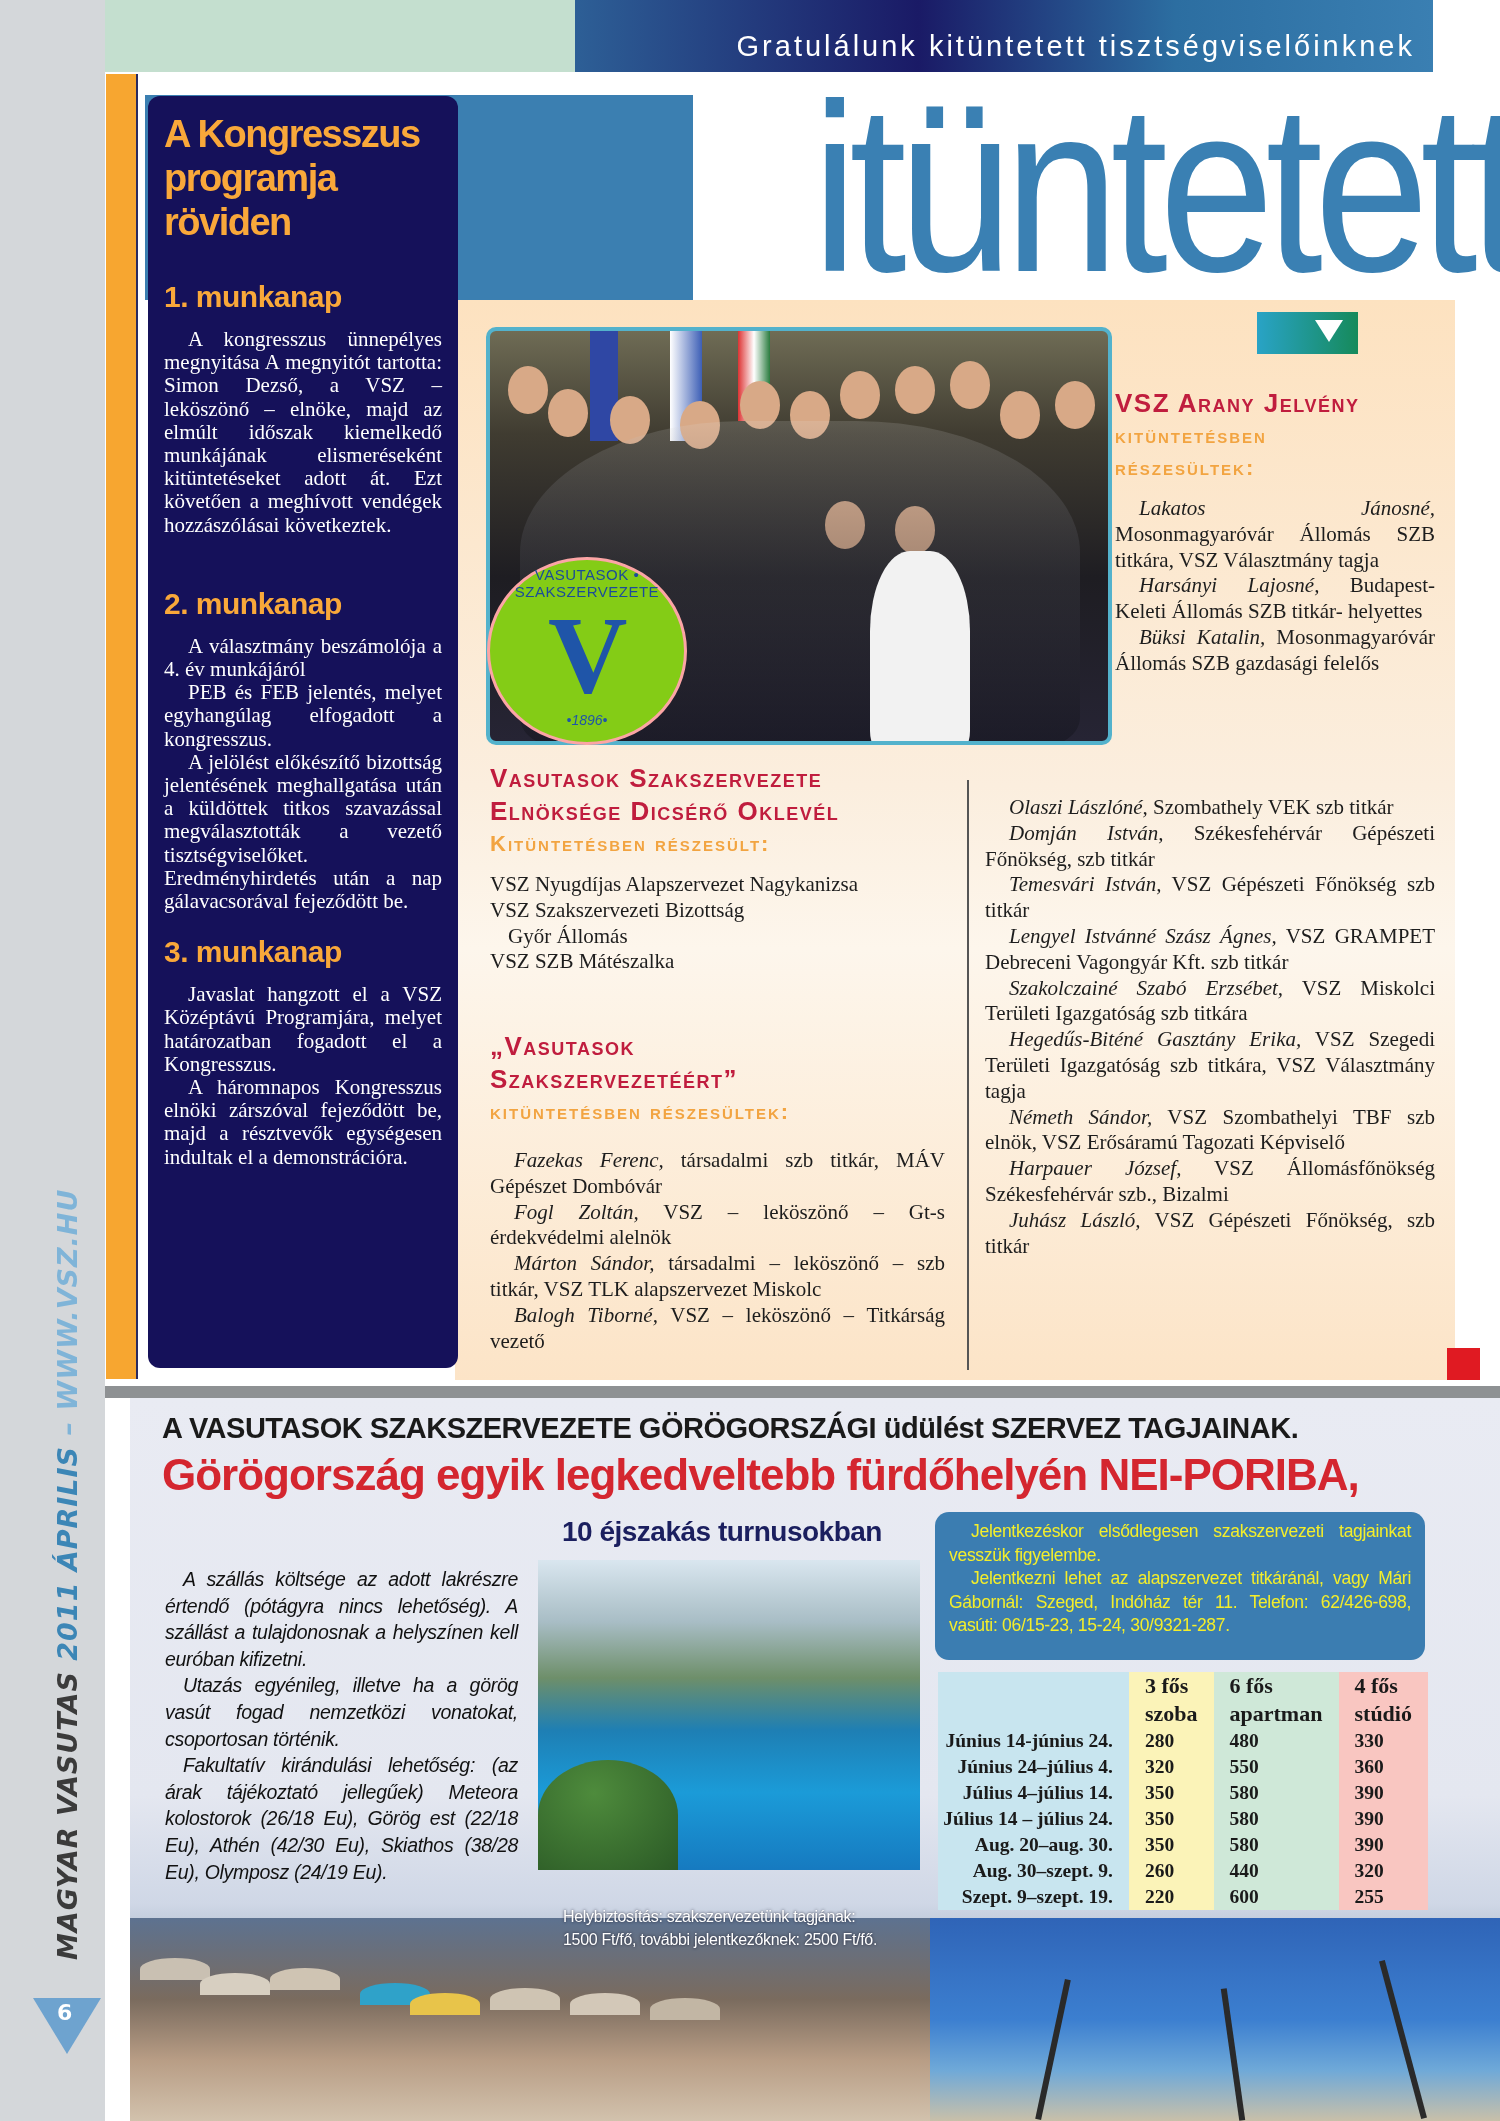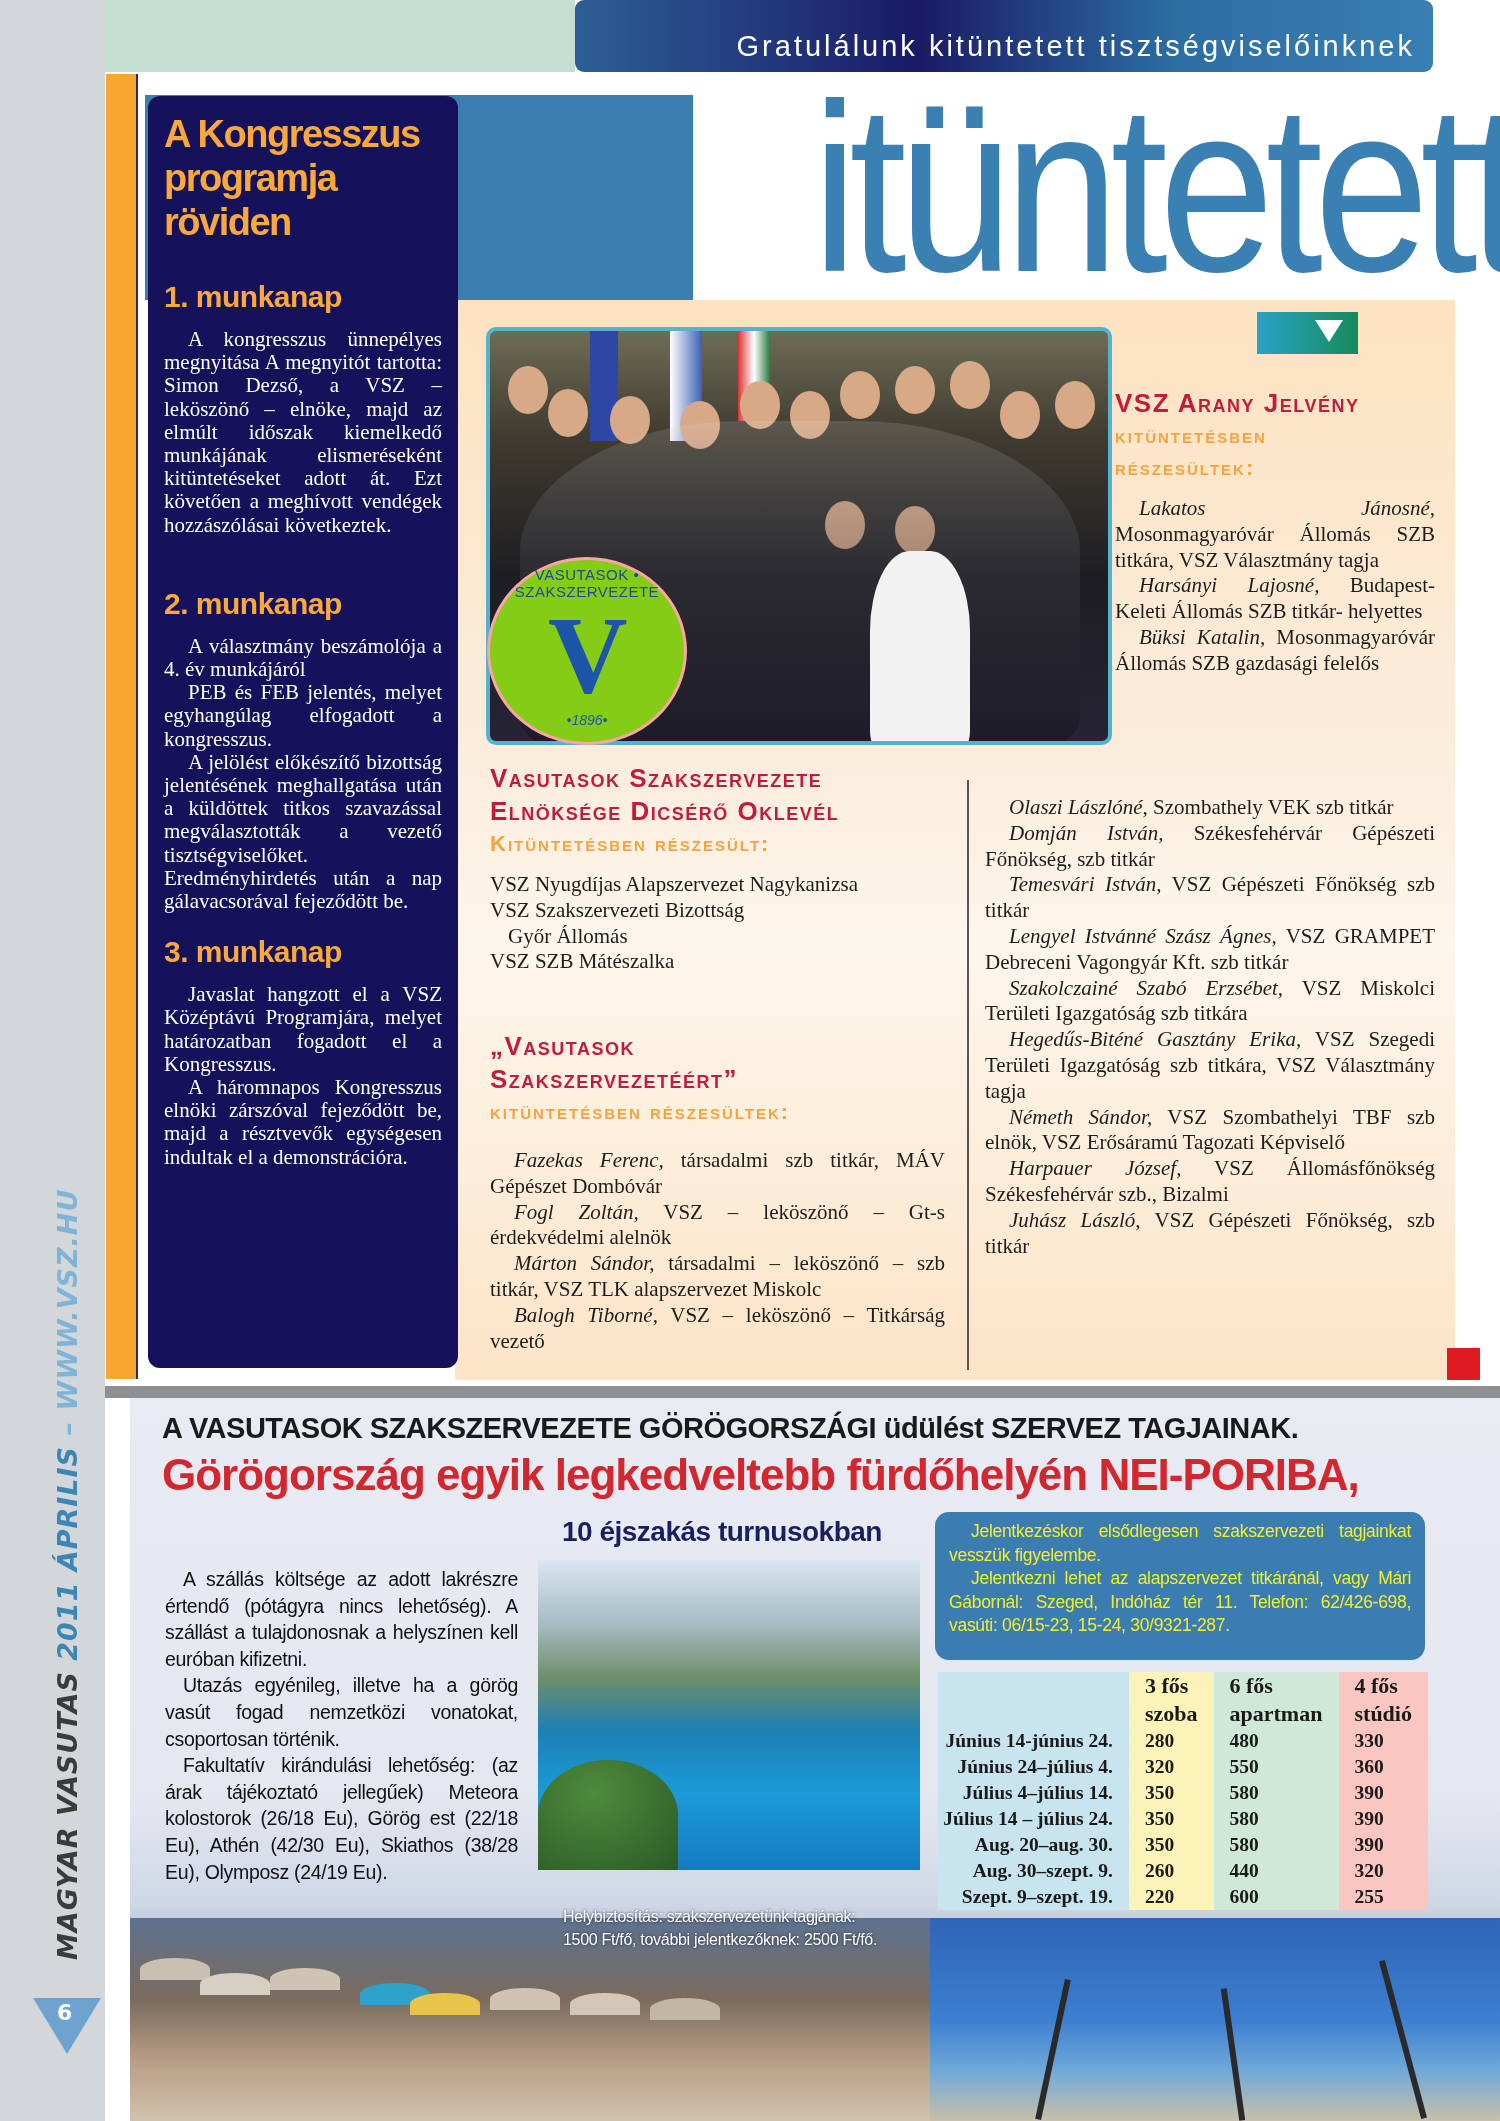--- a/index.html
+++ b/index.html
@@ -9,21 +9,21 @@
   .margin-strip { position: absolute; left: 0; top: 0; width: 105px; height: 2121px; background: #d4d7da; }
   .margin-vertical { position: absolute; left: 52px; top: 1960px; transform-origin: 0 0; transform: rotate(-90deg); white-space: nowrap; font-family: "DejaVu Sans", sans-serif; font-weight: bold; font-style: italic; font-size: 27px; letter-spacing: 1px; }
   .margin-vertical .mv-dark { color: #3b3b3b; }
   .margin-vertical .mv-blue { color: #3c86b6; }
   .margin-vertical .mv-light { color: #7fb4d8; }
   .page-number-tri { position: absolute; left: 33px; top: 1998px; width: 0; height: 0; border-left: 34px solid transparent; border-right: 34px solid transparent; border-top: 56px solid #6ea3cf; }
   .page-number { position: absolute; left: 57px; top: 2000px; color: #fff; font-family: "DejaVu Sans", sans-serif; font-weight: bold; font-size: 22px; }
 
   
   .header-mint { position: absolute; left: 105px; top: 0; width: 470px; height: 72px; background: #c4dfcf; }
-  .header-band { position: absolute; left: 575px; top: 0; width: 858px; height: 72px; background: linear-gradient(90deg, #2d5f96 0%, #1a1a66 40%, #2c6ea1 70%, #3a7fb2 100%); border-radius: 9px; }
+  .header-band { position: absolute; left: 575px; top: 0; width: 858px; height: 72px; background: linear-gradient(90deg, #2d5f96 0%, #1a1a66 40%, #2c6ea1 70%, #3a7fb2 100%); }
   .header-text { position: absolute; right: 18px; top: 30px; color: #ffffff; font-family: "Liberation Sans", sans-serif; font-size: 29px; letter-spacing: 3px; }
 
   .orange-bar { position: absolute; left: 106px; top: 74px; width: 30px; height: 1305px; background: #f7a630; }
   .orange-bar-line { position: absolute; left: 136px; top: 74px; width: 2px; height: 1305px; background: #2b2b5f; }
 
   
   .title-blue-block { position: absolute; left: 145px; top: 95px; width: 548px; height: 205px; background: #3b7fb1; }
   .title-word { position: absolute; left: 683px; top: 68px; font-family: "Liberation Sans", sans-serif; font-size: 240px; line-height: 1; color: #3a80b3; letter-spacing: -10px; transform: scaleX(0.86); transform-origin: 0 0; }
   .title-word .k { color: #ffffff; -webkit-text-stroke: 0; }
   .peach-area { position: absolute; left: 455px; top: 300px; width: 1000px; height: 1080px; background: linear-gradient(180deg, #fde2c0 0%, #fbeede 45%, #fdf6ec 60%, #fce4c7 100%); }
@@ -67,21 +67,21 @@
   .red-square { position: absolute; left: 1447px; top: 1348px; width: 33px; height: 32px; background: #e01a22; }
 
   .hr-grey { position: absolute; left: 105px; top: 1386px; width: 1395px; height: 12px; background: #8e9193; }
 
   
   .travel { position: absolute; left: 130px; top: 1398px; width: 1370px; height: 723px; background: linear-gradient(180deg, #e9ebf3 0%, #e4e7f0 55%, #cfd7e6 70%, #8fa0b5 82%, #a08d80 100%); overflow: hidden; }
   .travel-head1 { position: absolute; left: 32px; top: 14px; font-family: "Liberation Sans", sans-serif; font-weight: bold; font-size: 29px; color: #1a1a1a; letter-spacing: -0.5px; }
   .travel-head2 { position: absolute; left: 32px; top: 52px; font-family: "Liberation Sans", sans-serif; font-weight: bold; font-size: 44px; color: #d4262f; letter-spacing: -1px; }
   .travel-head3 { position: absolute; left: 432px; top: 118px; font-family: "Liberation Sans", sans-serif; font-weight: bold; font-size: 28px; color: #1b1f5f; letter-spacing: -0.5px; }
   .travel-body { position: absolute; left: 35px; top: 168px; width: 353px; font-family: "Liberation Sans", sans-serif; font-size: 19.5px; line-height: 26.6px; color: #111; text-align: justify; letter-spacing: -0.3px; }
-  .travel-body p { text-indent: 18px; }
+  .travel-body p { text-indent: 18px; font-style: italic; }
   .sea-photo { position: absolute; left: 408px; top: 162px; width: 382px; height: 310px; background: linear-gradient(180deg, #d9e6ef 0%, #a8bdc5 20%, #6e8f6a 38%, #1e7fb4 55%, #1b9bd8 75%, #167ac0 100%); }
   .sea-photo .hill { position: absolute; left: 0; top: 200px; width: 140px; height: 110px; background: radial-gradient(ellipse at 40% 30%, #4e8b3c, #2b5a26); border-radius: 50% 50% 0 0; }
   .signup-box { position: absolute; left: 805px; top: 114px; width: 490px; height: 148px; background: #3b7db1; border-radius: 14px; padding: 8px 14px; font-family: "Liberation Sans", sans-serif; font-size: 17.5px; line-height: 23.5px; color: #f4ee2a; text-align: justify; letter-spacing: -0.3px; }
   .signup-box p { text-indent: 22px; }
 
   .price-table { position: absolute; left: 808px; top: 274px; width: 490px; border-collapse: collapse; font-family: "Liberation Serif", serif; font-weight: bold; font-size: 19.5px; color: #1a1a1a; }
   .price-table td, .price-table th { padding: 0 16px; line-height: 26px; text-align: left; font-weight: bold; vertical-align: bottom; margin-top: 32px; }
   .price-table .c0 { background: #c8e5ef; width: 198px; padding-left: 4px; text-align: right; }
   .price-table .c1 { background: #fbf3b8; width: 74px; }
   .price-table .c2 { background: #cfe8d8; width: 125px; }

